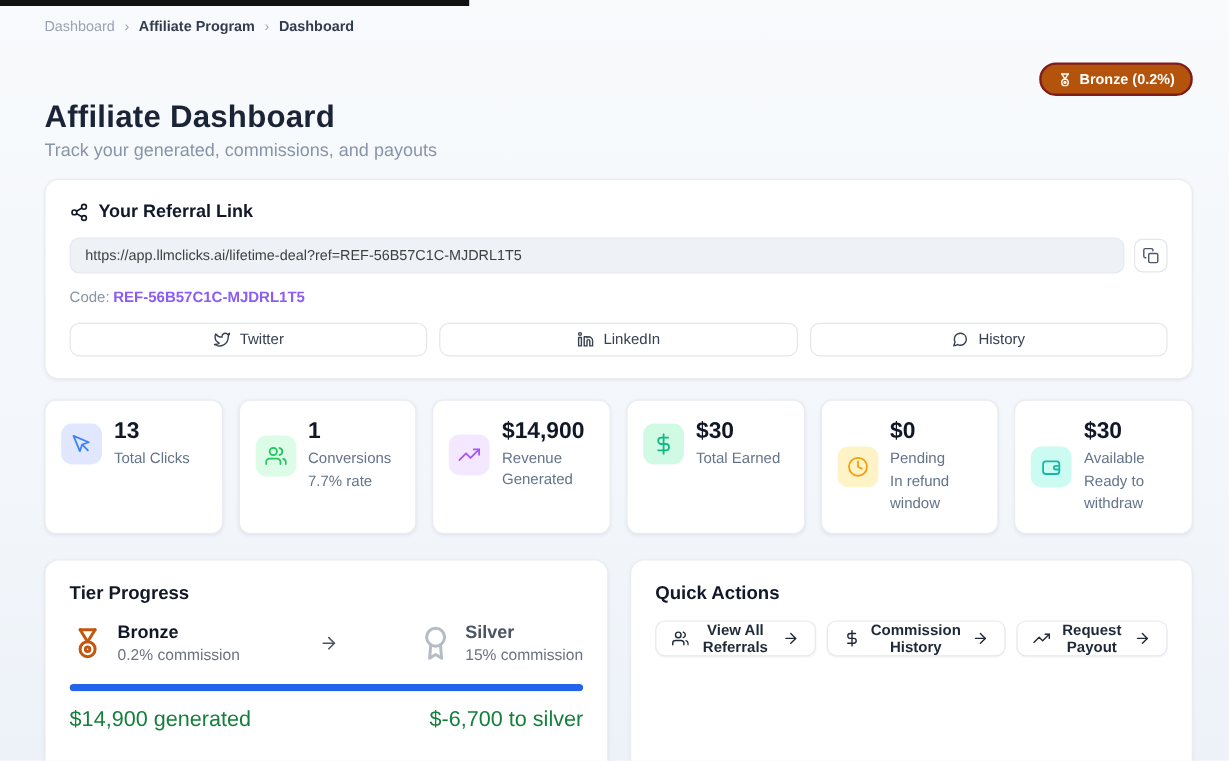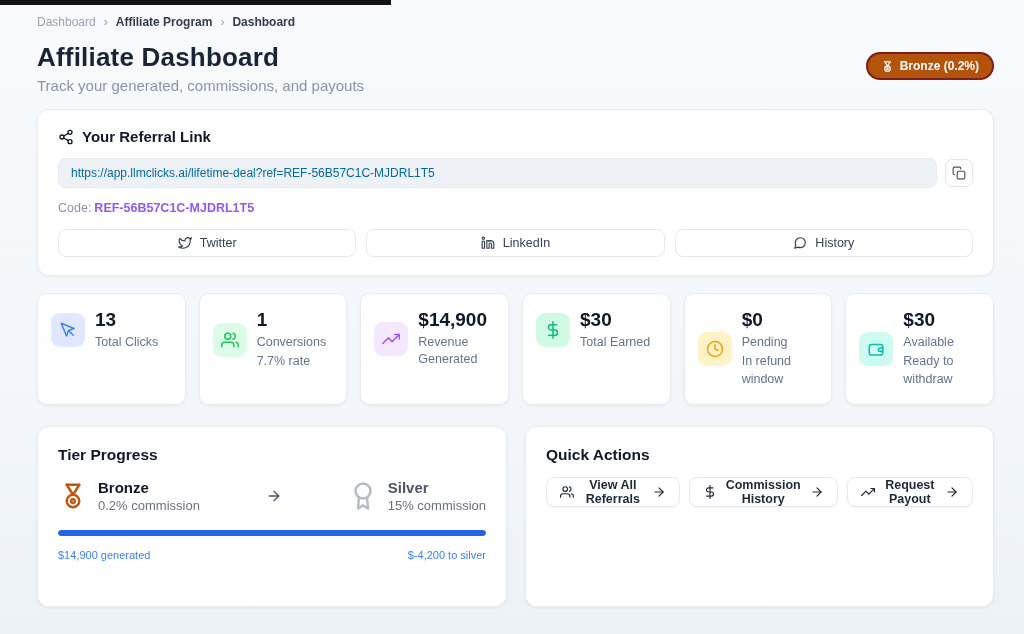--- a/index.html
+++ b/index.html
@@ -13,35 +13,35 @@
   .page{padding:15px 30px 0 37px;}
 
   
   .breadcrumb{display:flex;align-items:center;gap:8px;font-size:12px;}
   .crumb-muted{color:#9aa3b2;}
   .crumb{color:#333c4e;font-weight:600;}
   .crumb-sep{color:#9aa3b2;font-size:12px;}
 
   
   .header-row{display:flex;align-items:flex-start;justify-content:space-between;margin-top:13px;}
-  .page-title{font-size:26px;font-weight:700;color:#1b2437;letter-spacing:.2px;}
+  .page-title{font-size:26px;font-weight:700;color:#1b2437;letter-spacing:.2px;margin-top:40px;}
   .page-subtitle{font-size:15px;color:#8a94a8;margin-top:4px;}
   .tier-badge{display:inline-flex;align-items:center;gap:6px;background:#b4530b;border:2px solid #7f1d1d;
     color:#fff;font-size:12px;font-weight:700;border-radius:999px;padding:5px 13px;margin-top:10px;}
 
   
   .card{background:#fff;border:1px solid #e9edf2;border-radius:12px;box-shadow:0 1px 3px rgba(16,24,40,.06);}
 
   
   .referral-card{margin-top:15px;padding:18px 20px 18px 20px;}
   .card-title-row{display:flex;align-items:center;gap:8px;}
   .card-title{font-size:15px;font-weight:700;color:#111827;}
   .link-row{display:flex;align-items:center;gap:8px;margin-top:13px;}
   .link-input{flex:1;height:30px;background:#eef1f6;border:1px solid #e4e8ef;border-radius:8px;
-    padding:7px 12px;font-size:12px;color:#0369a1;font-family:"Liberation Sans",sans-serif;outline:none;}
+    padding:7px 12px;font-size:12px;color:#404040;font-family:"Liberation Sans",sans-serif;outline:none;}
   .copy-btn{width:28px;height:28px;background:#fff;border:1px solid #e2e5ea;border-radius:7px;
     display:flex;align-items:center;justify-content:center;color:#4b5563;cursor:pointer;flex:none;}
   .code-line{margin-top:13px;font-size:12.5px;color:#8b94a5;}
   .code-line b{color:#8b5cf6;font-weight:600;margin-left:3px;}
   .share-row{display:flex;gap:10px;margin-top:14px;}
   .share-btn{flex:1;height:28px;background:#fff;border:1px solid #e4e7ec;border-radius:8px;
     display:flex;align-items:center;justify-content:center;gap:8px;font-size:12.5px;font-weight:500;
     color:#374151;cursor:pointer;}
 
   
@@ -61,21 +61,21 @@
   .tier-card{padding:19px 20px;height:181px;}
   .section-title{font-size:15.5px;font-weight:700;color:#111827;}
   .tier-row{display:flex;align-items:center;justify-content:space-between;margin-top:15px;}
   .tier-side{display:flex;align-items:center;gap:10px;}
   .tier-name{font-size:15px;font-weight:700;color:#101828;}
   .tier-name.next{color:#4b5563;}
   .tier-comm{font-size:13px;color:#6b7280;margin-top:2px;}
   .bronze-ic{color:#c2570e;} .silver-ic{color:#b6bcc6;} .mid-arrow{color:#4b5563;}
   .progress-track{margin-top:17px;height:6px;border-radius:4px;background:#dbe3f0;overflow:hidden;}
   .progress-fill{height:100%;background:#2563eb;border-radius:4px;}
-  .tier-foot{display:flex;justify-content:space-between;margin-top:13px;font-size:11px;color:#3b82f6;}
+  .tier-foot{display:flex;justify-content:space-between;margin-top:13px;font-size:18px;color:#15803d;}
 
   .qa-card{padding:19px 20px;height:181px;}
   .qa-list{margin-top:13px;display:flex;flex-direction:row;gap:9px;}
   .qa-btn{height:30px;background:#fff;border:1px solid #e5e8ee;border-radius:8px;display:flex;
     align-items:center;padding:0 13px;gap:9px;cursor:pointer;box-shadow:0 1px 1px rgba(16,24,40,.03);}
   .qa-label{font-size:12.5px;font-weight:600;color:#1f2937;}
   .qa-arrow{margin-left:auto;color:#1f2937;display:flex;}
   .qa-ic{color:#1f2937;display:flex;}
   svg{display:block;}
 </style>
@@ -306,21 +306,21 @@
             <div class="tier-name next">Silver</div>
             <div class="tier-comm">15% commission</div>
           </div>
         </div>
       </div>
       <div class="progress-track">
         <div class="progress-fill" style="width: 100%;"></div>
       </div>
       <div class="tier-foot">
         <span>$14,900 generated</span>
-        <span>$-4,200 to silver</span>
+        <span>$-6,700 to silver</span>
       </div>
     </div>
 
     <div class="card qa-card">
       <div class="section-title">Quick Actions</div>
       <div class="qa-list">
         <button class="qa-btn">
           <span class="qa-ic">
             <svg width="14" height="14" viewBox="0 0 24 24" fill="none" stroke="currentColor" stroke-width="2" stroke-linecap="round" stroke-linejoin="round">
                 <path d="M17 21v-2a4 4 0 0 0-4-4H5a4 4 0 0 0-4 4v2"></path>

